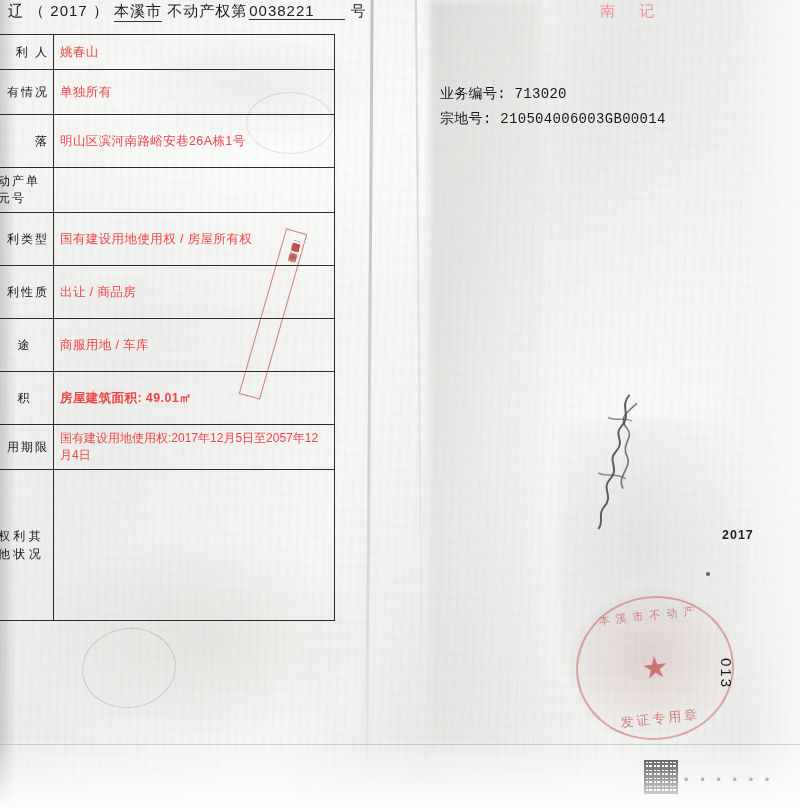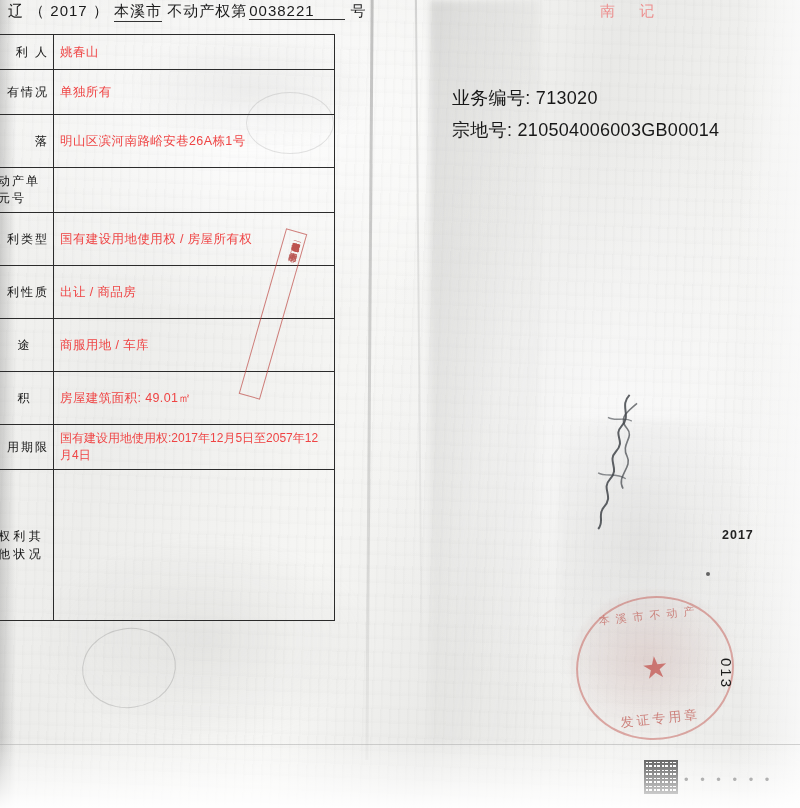--- a/index.html
+++ b/index.html
@@ -152,43 +152,44 @@
     flex: 1;
     font-size: 12.5px;
     display: flex;
     align-items: center;
     padding: 4px 6px;
     box-sizing: border-box;
     color: #ef4444;
     letter-spacing: 0.4px;
   }
   .cell-value.small { font-size: 12px; letter-spacing: 0; }
-  .cell-value.bold { font-weight: normal; }
+  .cell-value.bold { font-weight: bold; }
   .h-34 { min-height: 34px; }
   .h-44 { min-height: 44px; }
   .h-52 { min-height: 52px; }
   .h-150 { min-height: 150px; }
 
   .other-value {
     flex: 1;
     font-size: 12px;
     padding: 22px 8px 6px 8px;
     line-height: 1.85;
     box-sizing: border-box;
     color: #141414;
   }
 
   
   .biz-block {
     position: absolute;
-    left: 452px; top: 82px;
-    font-size: 18px;
+    left: 440px; top: 82px;
+    font-size: 14px;
     line-height: 1.8;
     color: #181818;
     letter-spacing: 0.3px;
+    font-family: Liberation Mono, monospace;
   }
 
   
   .red-stamp {
     position: absolute;
     left: 262px; top: 228px;
     width: 22px;
     height: 172px;
     transform: rotate(16deg);
     border: 1.2px solid rgba(185,60,55,0.75);

